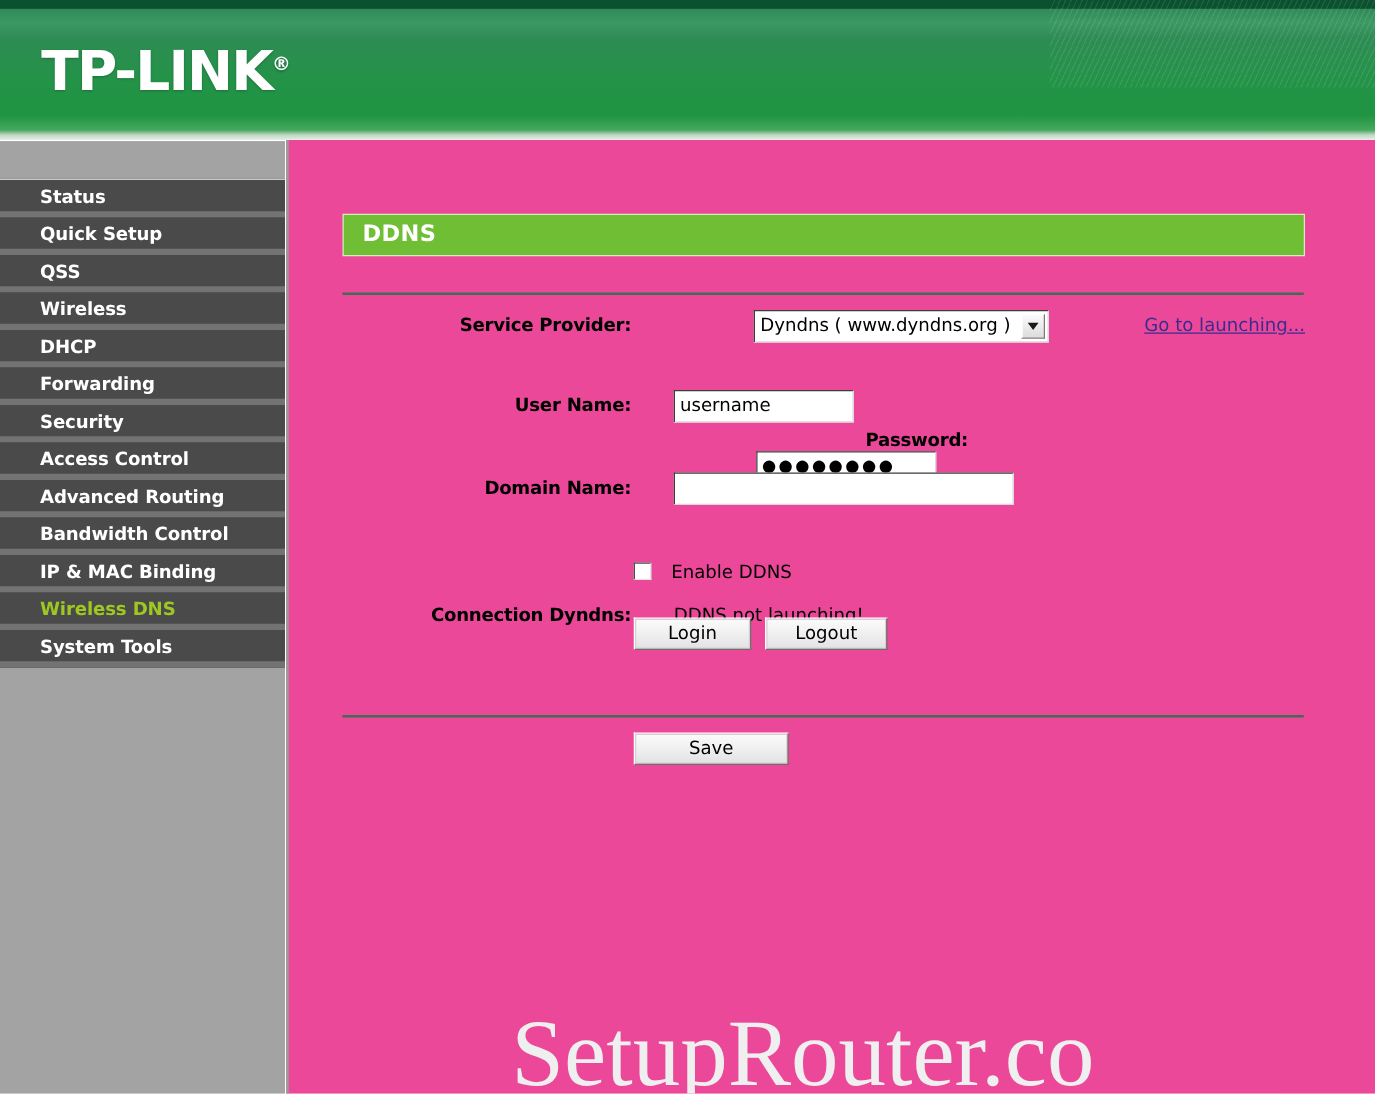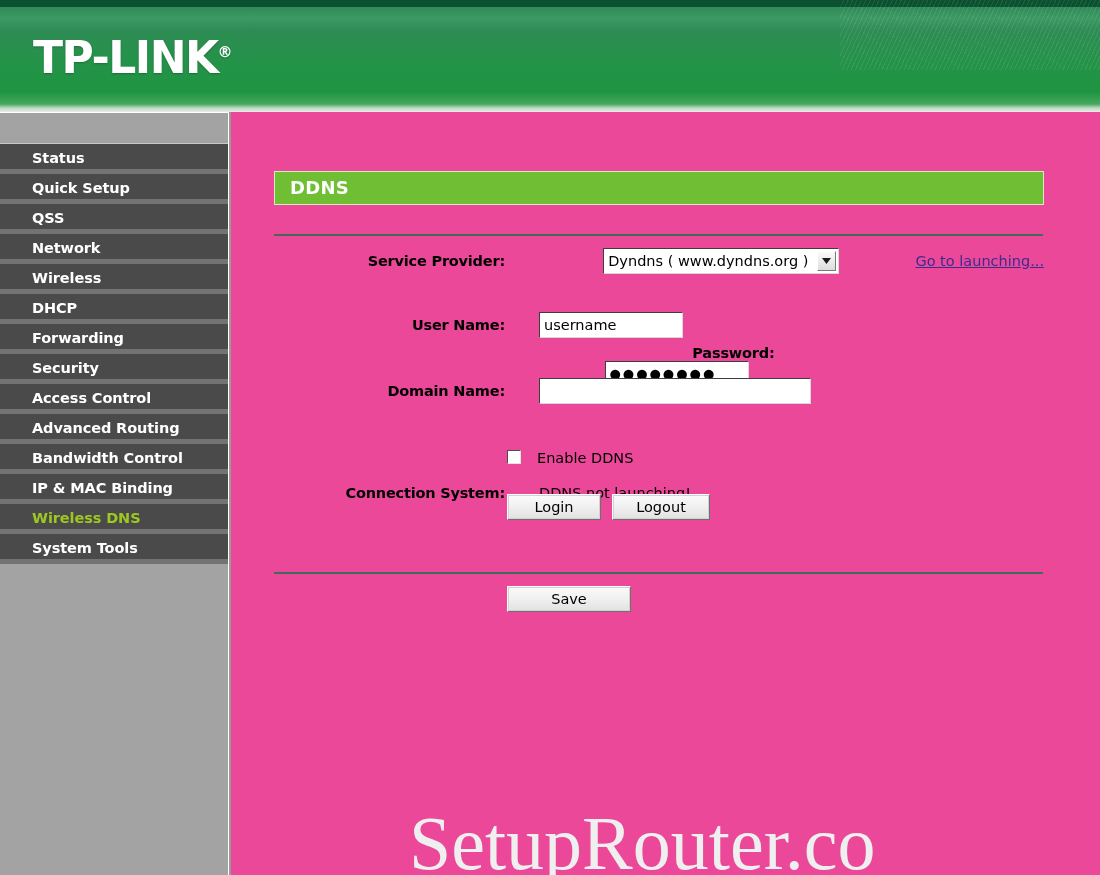--- a/index.html
+++ b/index.html
@@ -308,23 +308,20 @@
       <div class="menu-item">
         <span>Status</span>
       </div>
       <div class="menu-item">
         <span>Quick Setup</span>
       </div>
       <div class="menu-item">
         <span>QSS</span>
       </div>
       <div class="menu-item">
-        <span>Network</span>
-      </div>
-      <div class="menu-item">
         <span>Wireless</span>
       </div>
       <div class="menu-item">
         <span>DHCP</span>
       </div>
       <div class="menu-item">
         <span>Forwarding</span>
       </div>
       <div class="menu-item">
         <span>Security</span>
@@ -389,21 +386,21 @@
         <div class="flabel" style="width:230px;">Domain Name:</div>
         <div class="field inp-long" style="margin-left:34px;" placeholder=""></div>
       </div>
 
       <div class="frow" id="enable-row" style="left:276px; top:338px;">
         <span class="cbox"></span>
         <span class="cbox-label">Enable DDNS</span>
       </div>
 
       <div class="frow" style="left:44px; top:373px; width:769px;">
-        <div class="flabel" style="width:230px;">Connection System:</div>
+        <div class="flabel" style="width:230px;">Connection Dyndns:</div>
         <div class="status-text" style="margin-left:34px;">DDNS not launching!</div>
       </div>
 
       <div class="btn" id="login-btn">Login</div>
       <div class="btn" id="logout-btn">Logout</div>
 
       <div class="hr-green" id="hr-bottom"></div>
 
       <div class="btn" id="save-btn">Save</div>
 

